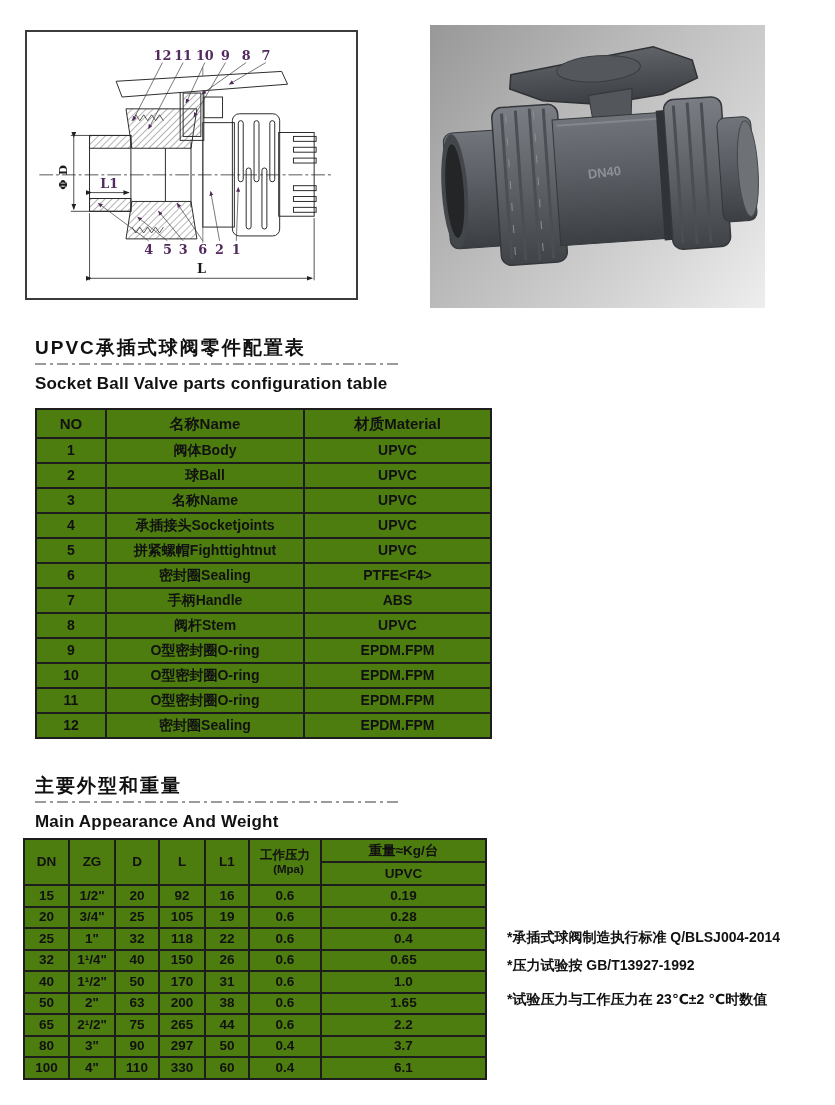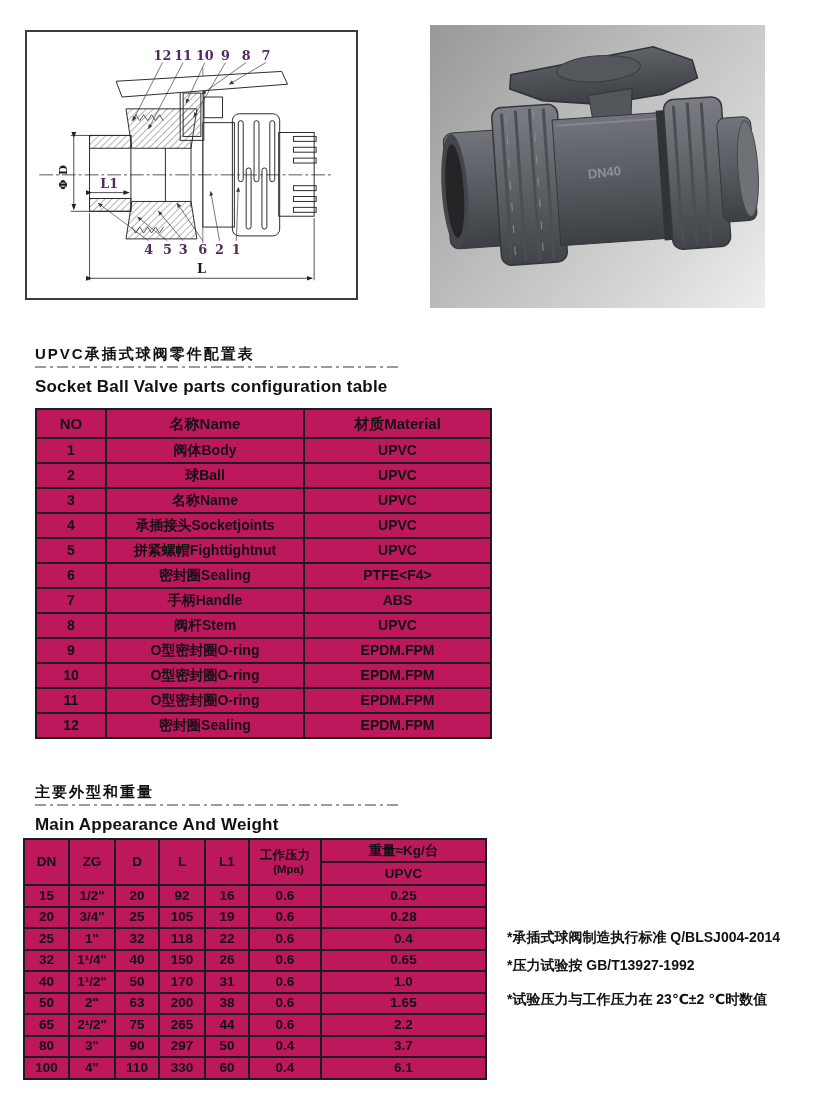--- a/index.html
+++ b/index.html
@@ -17,28 +17,28 @@
   
   .photo-panel{
     position:absolute;left:430px;top:25px;width:335px;height:283px;
     background:linear-gradient(128deg,#989898 0%,#b9b9b9 38%,#d4d4d4 72%,#eeeeee 100%);
   }
   .photo-panel svg{display:block;width:100%;height:100%;}
   
   .section-head{position:absolute;left:35px;}
   .sec1{top:337px;width:455px;}
   .sec2{top:775px;width:455px;}
-  .title-zh{font-size:15px;font-weight:bold;letter-spacing:2px;line-height:1.2;margin-top:8px;}
+  .title-zh{font-size:19px;font-weight:bold;letter-spacing:2px;line-height:1.2;}
   .dashline{
     height:2px;margin-top:3px;width:365px;
     background:repeating-linear-gradient(90deg,#9b9b9b 0 11px,transparent 11px 15px,#9b9b9b 15px 18px,transparent 18px 22px);
   }
   .title-en{font-size:17px;font-weight:bold;margin-top:9px;letter-spacing:0.2px;}
   
-  table{border-collapse:collapse;table-layout:fixed;position:absolute;background:#be185d;}
+  table{border-collapse:collapse;table-layout:fixed;position:absolute;background:#4d7c0f;}
   td,th{border:2px solid #1d1d1d;text-align:center;vertical-align:middle;
         font-weight:bold;padding:0;line-height:1.15;}
   .parts-table{left:35px;top:408px;width:455px;font-size:14px;}
   .parts-table th{height:27px;font-size:15px;}
   .parts-table td{height:23px;}
   .size-table{left:23px;top:838px;width:462px;font-size:13.5px;}
   .size-table th{height:21px;}
   .size-table td{height:19.5px;}
   .press-head{font-size:12.5px;line-height:1.05;}
   .press-unit{font-size:11.5px;font-weight:bold;padding-left:7px;}
@@ -334,21 +334,21 @@
     </tr>
   </thead>
   <tbody id="size-body">
       <tr>
         <td>15</td>
         <td>1/2"</td>
         <td>20</td>
         <td>92</td>
         <td>16</td>
         <td>0.6</td>
-        <td>0.25</td>
+        <td>0.19</td>
       </tr>
       <tr>
         <td>20</td>
         <td>3/4"</td>
         <td>25</td>
         <td>105</td>
         <td>19</td>
         <td>0.6</td>
         <td>0.28</td>
       </tr>

